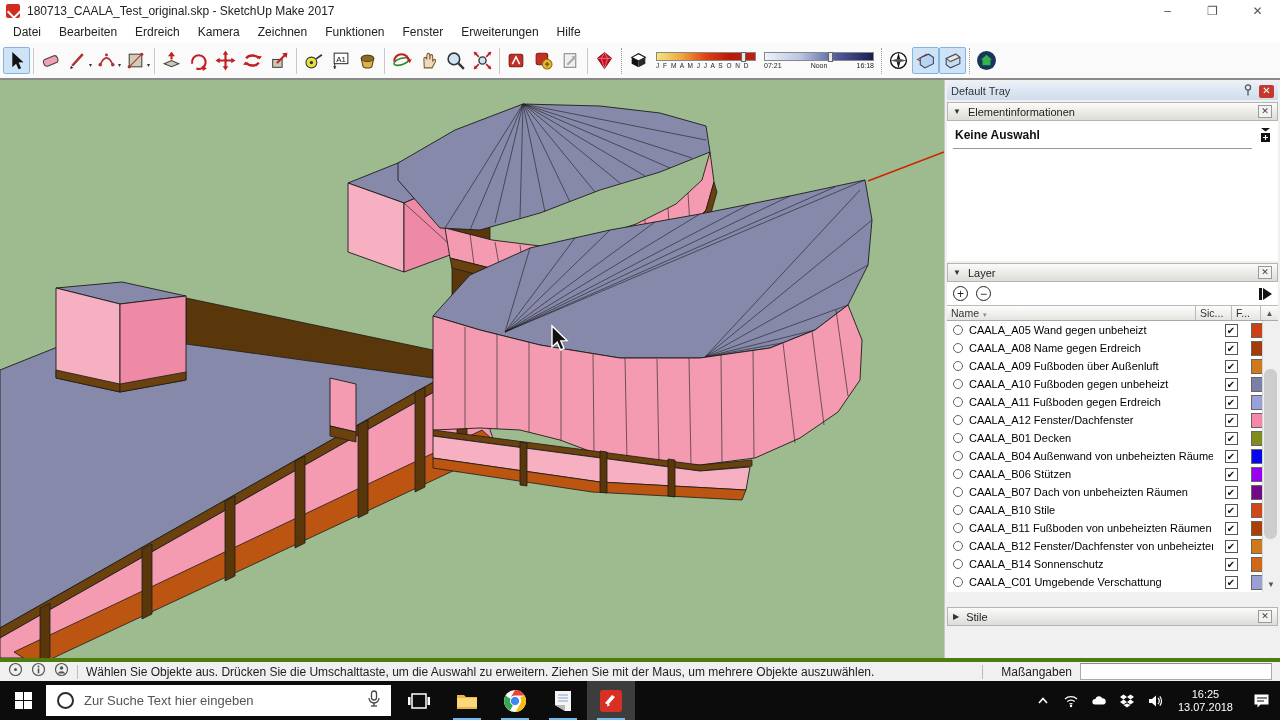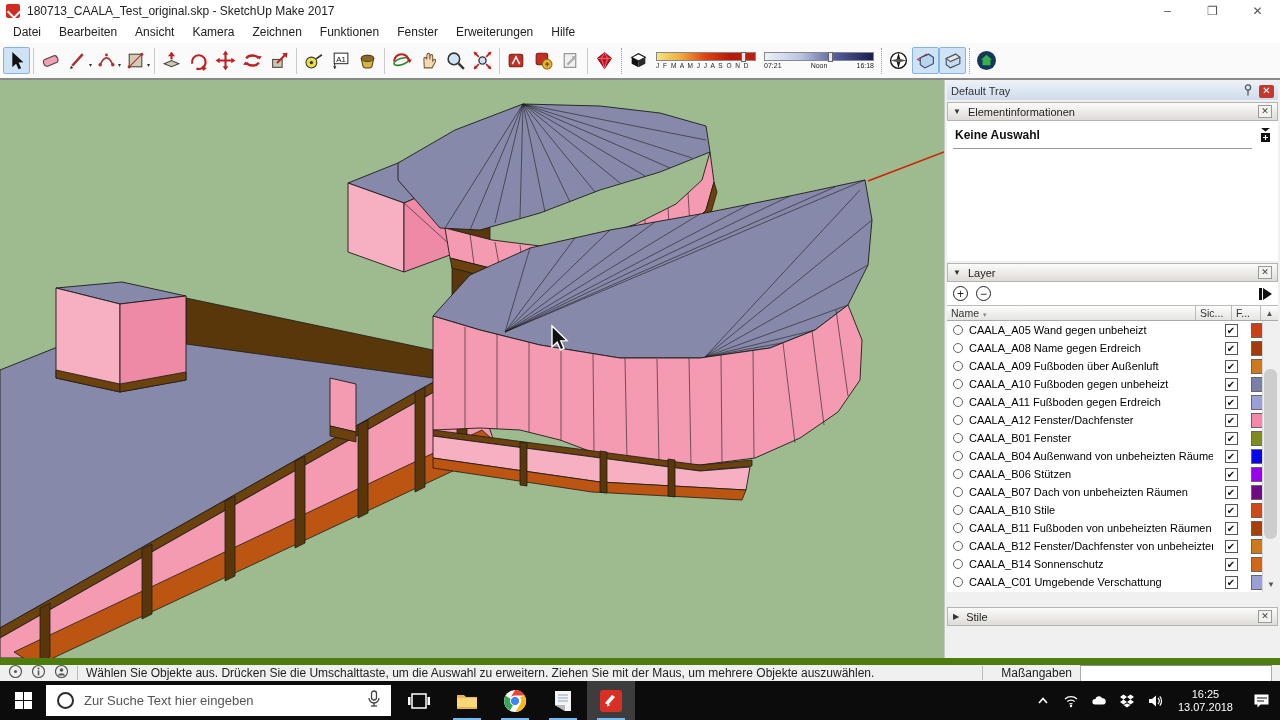--- a/index.html
+++ b/index.html
@@ -81,21 +81,21 @@
   .cbwrap { width:36px; flex:0 0 auto; display:flex; justify-content:center; }
   .cb { width:13px; height:13px; border:1px solid #555; background:#fff; font-size:10px; line-height:12px; text-align:center; color:#111; }
   .swwrap { width:29px; flex:0 0 auto; display:flex; justify-content:center; padding-right:2px; }
   .sw { width:23px; height:15px; border:1px solid #666; }
   #layer-scroll { position:absolute; right:2px; top:241px; width:16px; height:271px; background:#f0f0f0; border-left:1px solid #d5d5d5; }
   #layer-scroll .sarr { position:absolute; left:0; width:16px; height:15px; text-align:center; font-size:8px; color:#555; line-height:15px; }
   #layer-scroll .thumb { position:absolute; left:1px; width:13px; top:48px; height:170px; background:#cdcdcd; border-radius:6px; }
   #styles-head { top:527px; }
 
   
-  #statusbar { position:absolute; left:0; top:658px; width:1280px; height:23px; background:#f0f0f0; border-top:7px solid #4d7c0f; display:flex; align-items:center; }
+  #statusbar { position:absolute; left:0; top:658px; width:1280px; height:23px; background:#f0f0f0; border-top:4px solid #4d7c0f; display:flex; align-items:center; }
   #statusbar .sicon { margin-left:8px; }
   #statusbar .vr { width:1px; height:14px; background:#bbb; margin:0 8px; }
   #statusbar .msg { font-size:12px; color:#222; white-space:nowrap; overflow:hidden; flex:1; }
   #statusbar .measure-label { font-size:12px; color:#222; margin:0 8px 0 10px; }
   #measure-box { width:192px; height:17px; background:#fff; border:1px solid #ababab; border-top-color:#8a8a8a; margin-right:8px; }
 
   
   #taskbar { position:absolute; left:0; top:681px; width:1280px; height:39px; background:#0c0c0c; display:flex; align-items:center; }
   #start { width:46px; height:39px; display:flex; align-items:center; justify-content:center; }
   #searchbox { width:345px; height:31px; background:#ffffff; display:flex; align-items:center; margin-right:4px; }
@@ -123,21 +123,21 @@
     <div class="wincontrols">
       <div class="wc">–</div>
       <div class="wc">❐</div>
       <div class="wc">✕</div>
     </div>
   </div>
 
   <div id="menubar">
       <div class="menu-item">Datei</div>
       <div class="menu-item">Bearbeiten</div>
-      <div class="menu-item">Ansicht</div>
+      <div class="menu-item">Erdreich</div>
       <div class="menu-item">Kamera</div>
       <div class="menu-item">Zeichnen</div>
       <div class="menu-item">Funktionen</div>
       <div class="menu-item">Fenster</div>
       <div class="menu-item">Erweiterungen</div>
       <div class="menu-item">Hilfe</div>
     </div>
 
   <div id="toolbar">
     <div class="tbi active">
@@ -560,21 +560,21 @@
           <span class="lname">CAALA_A12 Fenster/Dachfenster</span>
           <span class="cbwrap">
             <span class="cb">✔</span>
           </span>
           <span class="swwrap">
             <span class="sw" style="background: rgb(246, 135, 169);"></span>
           </span>
         </div>
         <div class="lrow">
           <span class="radio"></span>
-          <span class="lname">CAALA_B01 Fenster</span>
+          <span class="lname">CAALA_B01 Decken</span>
           <span class="cbwrap">
             <span class="cb">✔</span>
           </span>
           <span class="swwrap">
             <span class="sw" style="background: rgb(127, 138, 31);"></span>
           </span>
         </div>
         <div class="lrow">
           <span class="radio"></span>
           <span class="lname">CAALA_B04 Außenwand von unbeheizten Räume</span>

